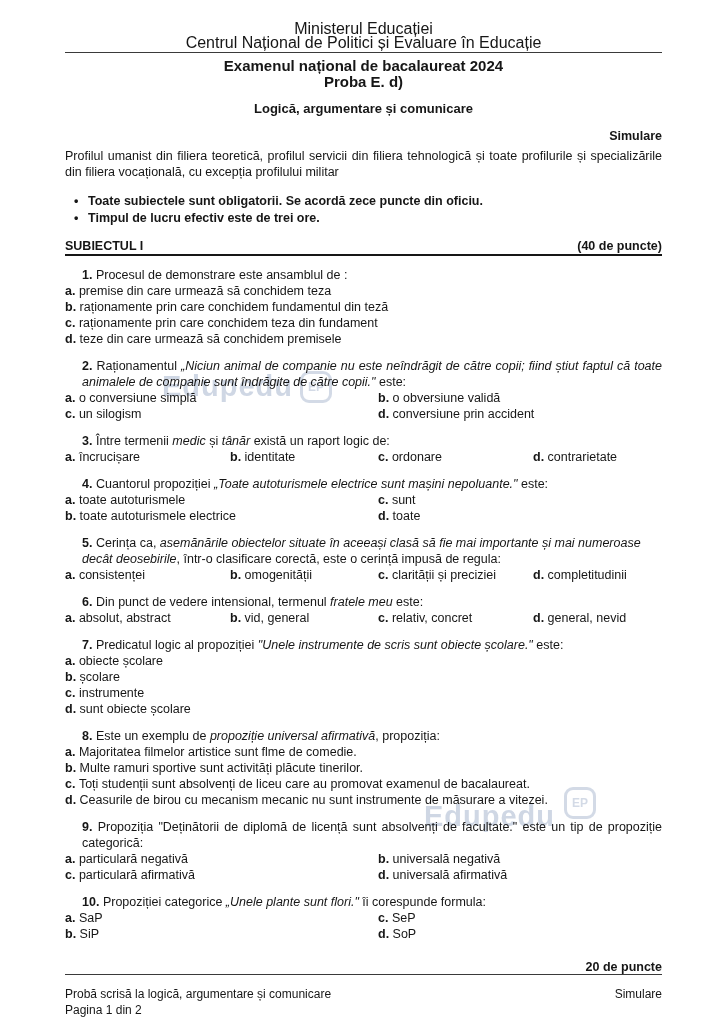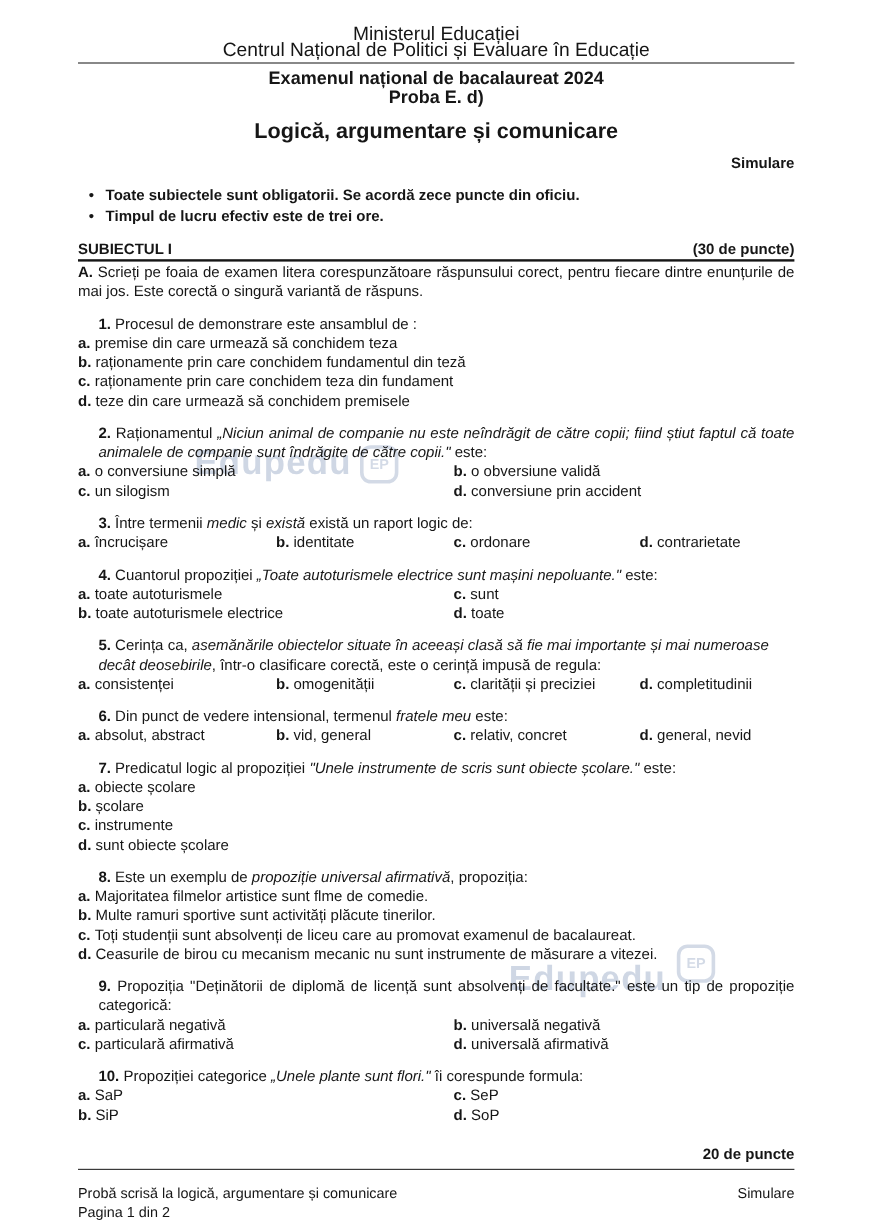--- a/index.html
+++ b/index.html
@@ -15,21 +15,21 @@
   }
   .content{
     position:relative;z-index:1;
     padding:22px 63px 0 65px;
   }
   .center{text-align:center;}
   .right{text-align:right;}
   .doc-hr{border:none;border-top:1px solid #3a3a3a;margin:2px 0 5px 0;}
   .hdr-line{line-height:14px;font-size:16px;}
   .title-line{font-weight:bold;font-size:15px;line-height:16px;}
-  .subject-line{font-weight:bold;font-size:18px;margin-top:11px;}
+  .subject-line{font-weight:bold;font-size:13px;margin-top:11px;}
   .sim-line{font-weight:bold;margin-top:11px;}
   .profile{ text-align:justify;margin-top:4px;}
   .bullets{margin-top:11px;}
   .bullet{display:flex;font-weight:bold;line-height:17px;}
   .bullet .dot{width:14px;margin-left:9px;flex:none;}
   .subiect-row{
     display:flex;justify-content:space-between;
     font-weight:bold;
     border-bottom:2px solid #161616;
     margin-top:11px;
@@ -100,38 +100,38 @@
 
   <div class="hdr-line center">Ministerul Educației</div>
   <div class="hdr-line center">Centrul Național de Politici și Evaluare în Educație</div>
   <hr class="doc-hr">
 
   <div class="title-line center">Examenul național de bacalaureat 2024</div>
   <div class="title-line center">Proba E. d)</div>
   <div class="subject-line center">Logică, argumentare și comunicare</div>
   <div class="sim-line right">Simulare</div>
 
+  <p class="profile">Profilul umanist din filiera teoretică, profilul servicii din filiera tehnologică și toate profilurile și specializările din filiera vocațională, cu excepția profilului militar</p>
 
   <div class="bullets">
     <div class="bullet">
       <span class="dot">•</span>
       <span>Toate subiectele sunt obligatorii. Se acordă zece puncte din oficiu.</span>
     </div>
     <div class="bullet">
       <span class="dot">•</span>
       <span>Timpul de lucru efectiv este de trei ore.</span>
     </div>
   </div>
 
   <div class="subiect-row">
     <span>SUBIECTUL I</span>
-    <span>(30 de puncte)</span>
+    <span>(40 de puncte)</span>
   </div>
 
-  <p class="a-para"><b>A.</b><span> Scrieți pe foaia de examen litera corespunzătoare răspunsului corect, pentru fiecare dintre enunțurile de mai jos. Este corectă o singură variantă de răspuns.</span></p>
 
   <div>
       <div class="question">
         <p class="stem"><b>1.</b> <span>Procesul de demonstrare este ansamblul de :</span></p>
         <div class="options stack">
           <div class="option"><b>a.</b><span>&nbsp;premise din care urmează să conchidem teza</span></div>
           <div class="option"><b>b.</b><span>&nbsp;raționamente prin care conchidem fundamentul din teză</span></div>
           <div class="option"><b>c.</b><span>&nbsp;raționamente prin care conchidem teza din fundament</span></div>
           <div class="option"><b>d.</b><span>&nbsp;teze din care urmează să conchidem premisele</span></div>
         </div>
@@ -139,21 +139,21 @@
       <div class="question">
         <p class="stem justify"><b>2.</b> <span>Raționamentul </span><i>„Niciun animal de companie nu este neîndrăgit de către copii; fiind știut faptul că toate animalele de companie sunt îndrăgite de către copii."</i><span> este:</span></p>
         <div class="options two-col">
           <div class="option"><b>a.</b><span>&nbsp;o conversiune simplă</span></div>
           <div class="option"><b>c.</b><span>&nbsp;un silogism</span></div>
           <div class="option"><b>b.</b><span>&nbsp;o obversiune validă</span></div>
           <div class="option"><b>d.</b><span>&nbsp;conversiune prin accident</span></div>
         </div>
       </div>
       <div class="question">
-        <p class="stem"><b>3.</b> <span>Între termenii </span><i>medic</i><span> și </span><i>există</i><span> există un raport logic de:</span></p>
+        <p class="stem"><b>3.</b> <span>Între termenii </span><i>medic</i><span> și </span><i>tânăr</i><span> există un raport logic de:</span></p>
         <div class="options four-col">
           <div class="option"><b>a.</b><span>&nbsp;încrucișare</span></div>
           <div class="option"><b>b.</b><span>&nbsp;identitate</span></div>
           <div class="option"><b>c.</b><span>&nbsp;ordonare</span></div>
           <div class="option"><b>d.</b><span>&nbsp;contrarietate</span></div>
         </div>
       </div>
       <div class="question">
         <p class="stem"><b>4.</b> <span>Cuantorul propoziției </span><i>„Toate autoturismele electrice sunt mașini nepoluante."</i><span> este:</span></p>
         <div class="options two-col">

